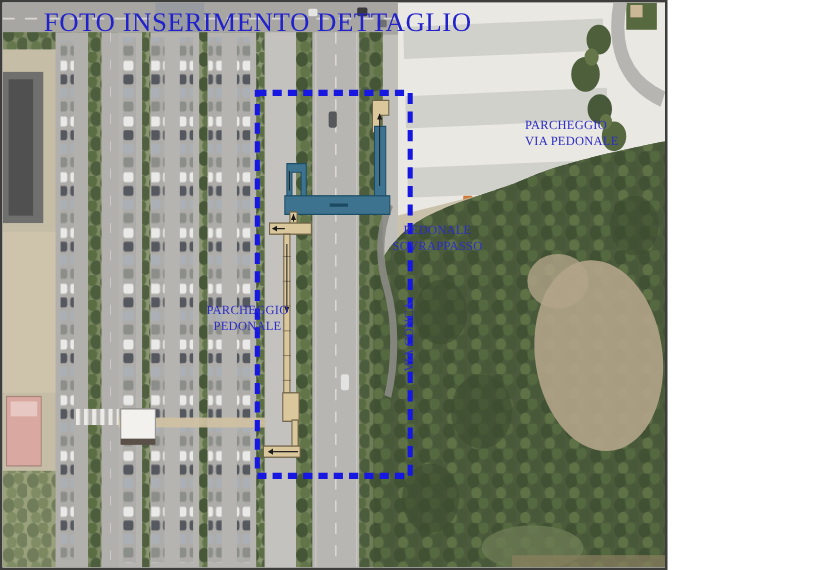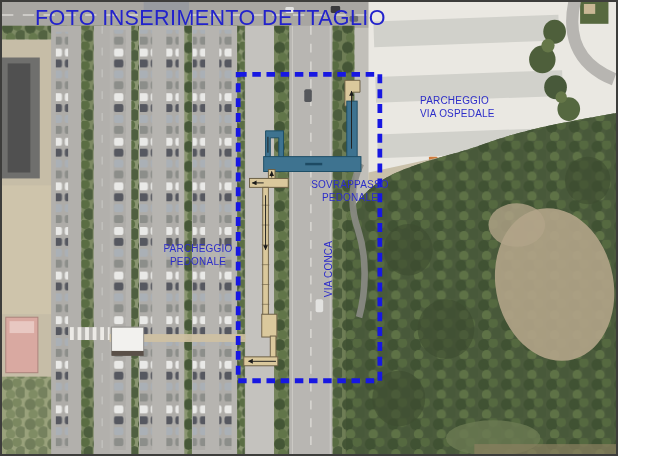--- a/index.html
+++ b/index.html
@@ -4,23 +4,23 @@
 <style>
   :root{
     --title-text:#2222cc;
     --annotation-text:#2d2dc9;
     --boundary-dash:#1717e2;
     --overpass-deck:#3e7390;
     --overpass-ramp:#dac89c;
   }
   html,body{margin:0;padding:0;background:#ffffff;}
   .stage{
-    position:relative;width:618px;height:456px;box-sizing:border-box;
+    position:relative;width:534px;height:456px;box-sizing:border-box;
     border:2px solid #3d3d3b;overflow:hidden;
-    font-family:Liberation Sans, sans-serif;
+    font-family:Liberation Serif, serif;
   }
   .photo-svg{position:absolute;inset:0;width:100%;height:100%;display:block;}
   .overlay{position:absolute;inset:0;pointer-events:none;}
   .title{
     position:absolute;left:33px;top:4px;white-space:nowrap;
     font-size:21.5px;letter-spacing:.4px;color:var(--title-text);
   }
   .lbl{
     position:absolute;font-size:10px;line-height:12.5px;
     color:var(--annotation-text);letter-spacing:.2px;
@@ -220,26 +220,26 @@
         <line class="arrow" x1="290" y1="362.5" x2="261" y2="362.5" marker-end="url(#arw)"></line>
       </g>
     </g>
   </svg>
 
   <div class="overlay">
     <div class="title">FOTO INSERIMENTO DETTAGLIO</div>
 
     <div class="lbl lbl-metauro">
       <span>PARCHEGGIO</span>
-      <span>VIA OSPEDALE</span>
+      <span>VIA PEDONALE</span>
     </div>
 
     <div class="lbl lbl-sovrappasso">
+      <span>PEDONALE</span>
       <span>SOVRAPPASSO</span>
-      <span>PEDONALE</span>
     </div>
 
     <div class="lbl lbl-ospedale">
       <span>PARCHEGGIO</span>
       <span>PEDONALE</span>
     </div>
 
     <div class="lbl lbl-viaconca">VIA CONCA</div>
   </div>
 </div>

